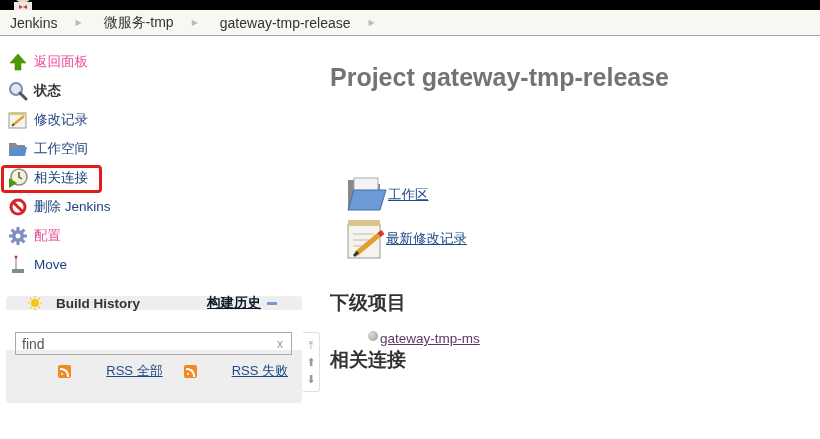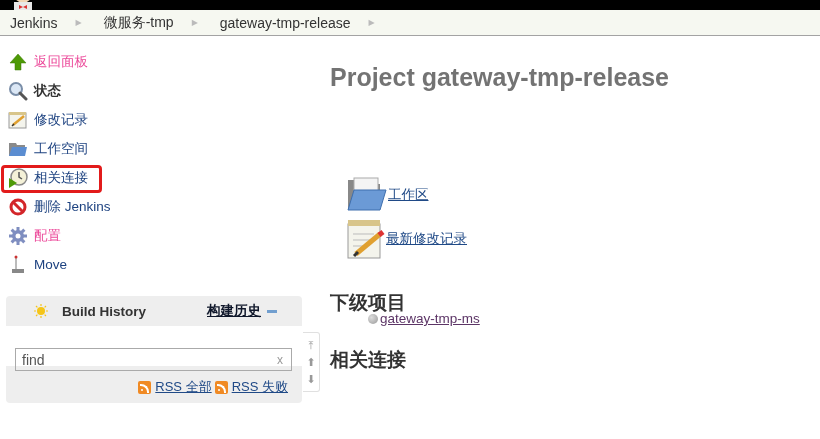--- a/index.html
+++ b/index.html
@@ -13,43 +13,43 @@
 
   #side-tasks { position: absolute; left: 0; top: 47px; width: 300px; }
   .task { display: flex; align-items: center; height: 29px; padding-left: 8px; font-size: 13.5px; color: #204a87; cursor: pointer; }
   .task .ico { width: 20px; height: 20px; margin-right: 6px; display: flex; align-items: center; justify-content: center; }
   .task-label { color: #1d4280; }
   .task-label.visited { color: #ec4899; }
   .task.bold .task-label { font-weight: bold; color: #333; }
   #highlight-box { position: absolute; left: 1px; top: 165px; width: 101px; height: 28px; border: 3px solid #e21b1b; border-radius: 4px; }
 
   #build-history { position: absolute; left: 6px; top: 296px; width: 296px; height: 107px; background: #eeeeee; border-radius: 4px; }
-  #bh-header { height: 30px; display: flex; align-items: center; padding-left: 28px; }
+  #bh-header { height: 14px; display: flex; align-items: center; padding-left: 22px; }
   #bh-title { font-weight: bold; font-size: 13.5px; margin-left: 14px; color: #333; }
   #bh-trend { margin-left: auto; font-weight: bold; color: #0f172a; text-decoration: underline; font-size: 13.5px; cursor: pointer; }
   #bh-collapse { width: 10px; height: 3px; background: #729fcf; margin: 0 25px 0 6px; cursor: pointer; }
   #bh-search-area { background: #fff; height: 40px; padding: 22px 0 0 9px; }
   #bh-search { width: 277px; height: 23px; border: 1px solid #aaa; display: flex; align-items: center; padding-left: 6px; font-size: 14px; color: #555; }
   #bh-search span.val { flex: 1; }
   #bh-clear { color: #999; font-size: 12px; margin-right: 8px; cursor: pointer; }
   #bh-rss { display: flex; justify-content: flex-end; align-items: center; padding: 12px 14px 0 0; font-size: 13px; }
-  .rss-link { display: flex; align-items: center; color: #204a87; text-decoration: underline; cursor: pointer; margin-left: 3px; }
+  .rss-link { display: flex; align-items: center; color: #204a87; text-decoration: underline; cursor: pointer; margin-left: 21px; gap: 31px; }
   .rss-icon { width: 13px; height: 13px; background: #f08a24; border-radius: 2px; margin-right: 4px; position: relative; }
   .rss-icon::after { content: ""; position: absolute; left: 3px; bottom: 3px; width: 2px; height: 2px; background: #fff; border-radius: 50%; box-shadow: 0 0 0 0 #fff; }
   .rss-icon::before { content: ""; position: absolute; left: 2px; top: 3px; width: 7px; height: 7px; border-top: 2px solid #fff; border-right: 2px solid #fff; border-radius: 0 8px 0 0; }
 
   #scroll-ctrl { position: absolute; left: 303px; top: 332px; width: 17px; height: 60px; border: 1px solid #e0e0e0; border-left: none; border-radius: 0 3px 3px 0; display: flex; flex-direction: column; align-items: center; padding-top: 5px; gap: 3px; color: #999; font-size: 11px; }
   #scroll-ctrl div { cursor: pointer; line-height: 14px; }
 
   #main { position: absolute; left: 330px; top: 60px; }
   #page-title { font-size: 25px; font-weight: bold; color: #737373; position: absolute; left: 0; top: 3px; white-space: nowrap; }
   .main-link { position: absolute; display: flex; align-items: center; white-space: nowrap; justify-content: flex-end; }
   .main-link a { color: #204a87; text-decoration: underline; font-size: 13.5px; cursor: pointer; }
   .section-h { position: absolute; font-size: 19px; font-weight: bold; color: #333; white-space: nowrap; }
-  #downstream-item { position: absolute; left: 38px; top: 251px; display: flex; align-items: center; white-space: nowrap; }
+  #downstream-item { position: absolute; left: 38px; top: 271px; display: flex; align-items: flex-start; white-space: nowrap; }
   #downstream-item a { color: #5c3566; text-decoration: underline; font-size: 13.5px; cursor: pointer; }
   .ball { width: 10px; height: 10px; border-radius: 50%; background: radial-gradient(circle at 35% 35%, #ddd, #999); margin-right: 2px; }
 </style>
 </head>
 <body>
 
 <div id="top-bar">
   <svg id="logo" viewBox="0 0 30 18">
     <circle cx="15" cy="2" r="9" fill="#f0d6b5"></circle>
     <rect x="6" y="10" width="18" height="8" fill="#e8e8e8"></rect>

